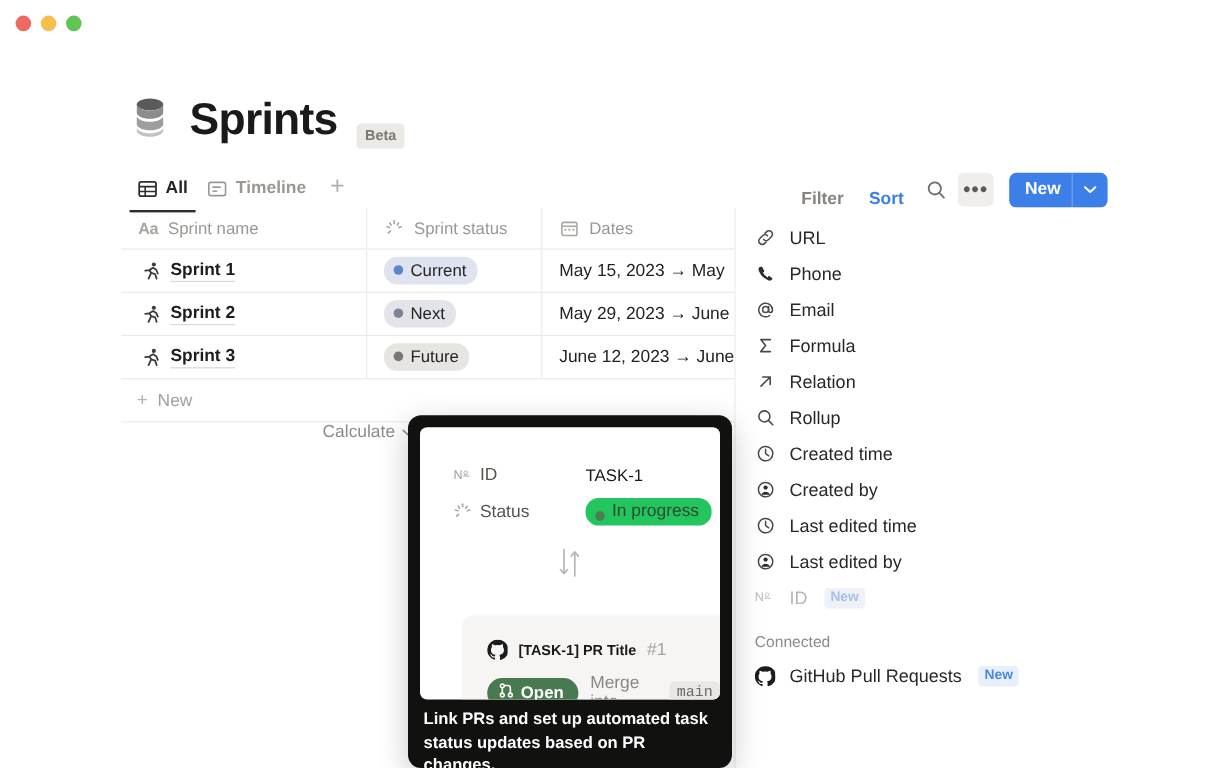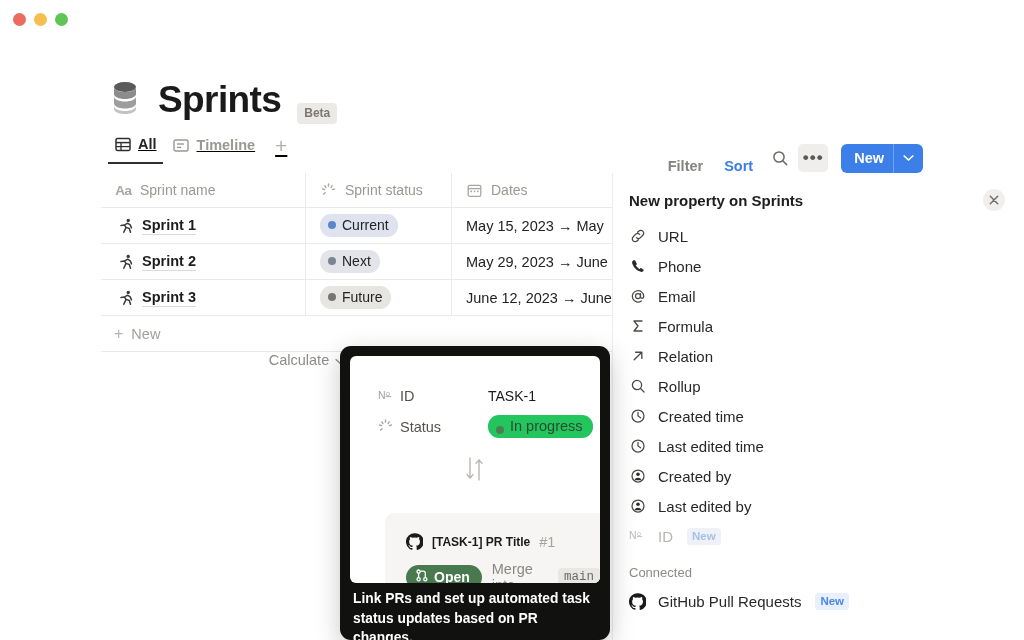--- a/index.html
+++ b/index.html
@@ -31,22 +31,22 @@
   }
   .beta-badge {
     background: #eceae6; color: #7c7872;
     font-size: 12px; font-weight: bold;
     padding: 3px 7px 4px; border-radius: 4px;
     position: relative; top: 6px;
   }
 
   
   .tabbar {
-    position: absolute; left: 108px; top: 132px;
-    display: flex; align-items: center; gap: 4px; text-decoration: underline;
+    position: absolute; left: 108px; top: 145px;
+    display: flex; align-items: flex-start; gap: 4px;
   }
   .tab {
     display: flex; align-items: center; gap: 7px;
     padding: 4px 6px 10px; font-size: 14.5px; cursor: default;
   }
   .tab .lbl { font-weight: bold; color: #9b9894; }
   .tab.active .lbl { color: #242424; }
   .tab.active { border-bottom: 2.5px solid #2e2e2e; }
   .tab-plus { color: #b4b1ad; font-size: 21px; padding: 0 10px 6px; line-height: 1; }
 
@@ -353,28 +353,20 @@
   <div class="calcrow">
     <span>Calculate</span>
     <span>
       <svg width="10" height="7" viewBox="0 0 10 7">
           <path d="M1 1.6 5 5.3 9 1.6" fill="none" stroke="#8f8c88" stroke-width="1.3" stroke-linecap="round" stroke-linejoin="round"></path>
         </svg>
     </span>
   </div>
 
   <div class="panel">
-    <div class="panel-head">
-      <span class="panel-title">New property on Sprints</span>
-      <span class="close-btn">
-        <svg width="10" height="10" viewBox="0 0 10 10">
-            <path d="M1.3 1.3 8.7 8.7M8.7 1.3 1.3 8.7" stroke="#6d6a66" stroke-width="1.4" stroke-linecap="round"></path>
-          </svg>
-      </span>
-    </div>
 
     <div class="prop-list">
       <div class="prop">
         <span class="p-ico">
           <svg width="16" height="16" viewBox="0 0 16 16">
               <path d="M6.4 9.6a2.9 2.9 0 0 0 4.1 0l2.3-2.3a2.9 2.9 0 1 0-4.1-4.1L7.6 4.3M9.6 6.4a2.9 2.9 0 0 0-4.1 0L3.2 8.7a2.9 2.9 0 1 0 4.1 4.1l1.1-1.1" fill="none" stroke="#4c4945" stroke-width="1.3" stroke-linecap="round"></path>
             </svg>
         </span>
         <span>URL</span>
       </div>
@@ -421,39 +413,39 @@
         <span>Rollup</span>
       </div>
       <div class="prop">
         <span class="p-ico">
           <svg width="16" height="16" viewBox="0 0 16 16">
               <circle cx="8" cy="8" r="6" fill="none" stroke="#4c4945" stroke-width="1.25"></circle>
               <path d="M8 4.4V8l2.6 1.8" fill="none" stroke="#4c4945" stroke-width="1.25" stroke-linecap="round"></path>
             </svg>
         </span>
         <span>Created time</span>
-      </div>
-      <div class="prop">
-        <span class="p-ico">
-          <svg width="16" height="16" viewBox="0 0 16 16">
-              <circle cx="8" cy="8" r="6" fill="none" stroke="#4c4945" stroke-width="1.25"></circle>
-              <path d="M8 4.4V8l2.6 1.8" fill="none" stroke="#4c4945" stroke-width="1.25" stroke-linecap="round"></path>
-            </svg>
-        </span>
-        <span>Last edited time</span>
       </div>
       <div class="prop">
         <span class="p-ico">
           <svg width="16" height="16" viewBox="0 0 16 16">
               <circle cx="8" cy="8" r="6" fill="none" stroke="#4c4945" stroke-width="1.25"></circle>
               <circle cx="8" cy="6.3" r="1.8" fill="#2e2c29"></circle>
               <path d="M4.4 12.2a3.9 3.9 0 0 1 7.2 0" fill="#2e2c29"></path>
             </svg>
         </span>
         <span>Created by</span>
+      </div>
+      <div class="prop">
+        <span class="p-ico">
+          <svg width="16" height="16" viewBox="0 0 16 16">
+              <circle cx="8" cy="8" r="6" fill="none" stroke="#4c4945" stroke-width="1.25"></circle>
+              <path d="M8 4.4V8l2.6 1.8" fill="none" stroke="#4c4945" stroke-width="1.25" stroke-linecap="round"></path>
+            </svg>
+        </span>
+        <span>Last edited time</span>
       </div>
       <div class="prop">
         <span class="p-ico">
           <svg width="16" height="16" viewBox="0 0 16 16">
               <circle cx="8" cy="8" r="6" fill="none" stroke="#4c4945" stroke-width="1.25"></circle>
               <circle cx="8" cy="6.3" r="1.8" fill="#2e2c29"></circle>
               <path d="M4.4 12.2a3.9 3.9 0 0 1 7.2 0" fill="#2e2c29"></path>
             </svg>
         </span>
         <span>Last edited by</span>

